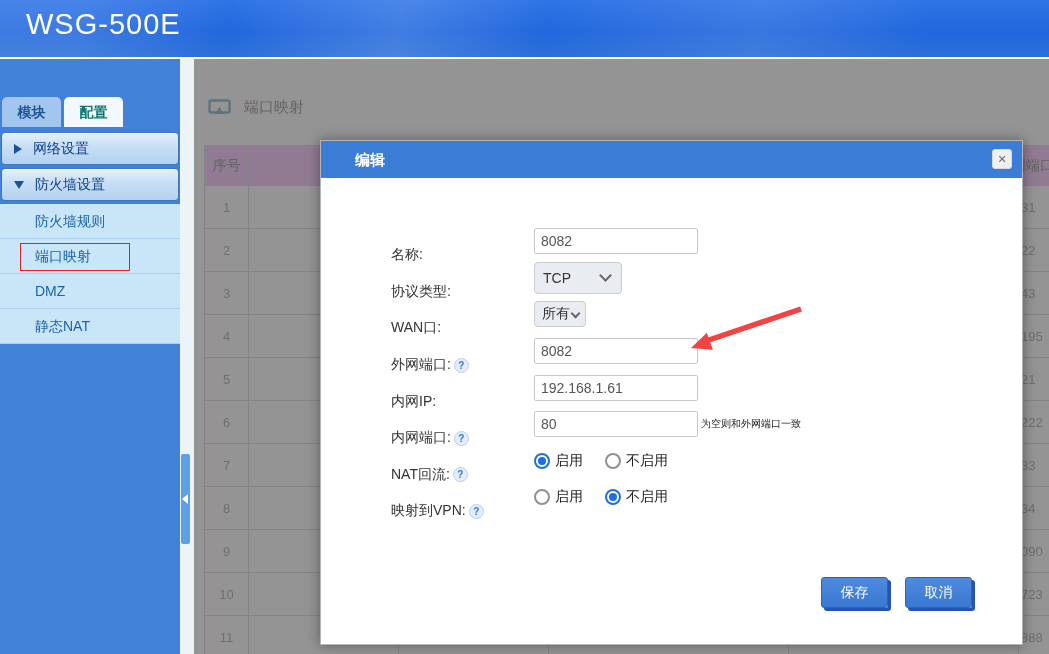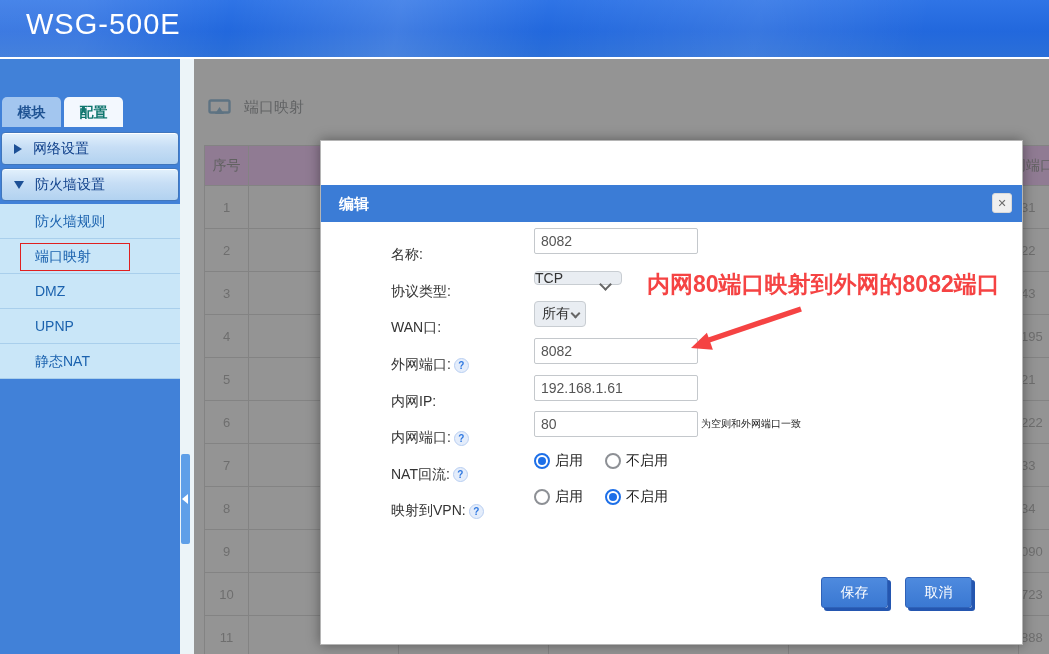--- a/index.html
+++ b/index.html
@@ -85,43 +85,43 @@
     background:rgba(102,102,102,0.70);z-index:5;
   }
   
   .modal{
     position:absolute;left:320px;top:140px;width:701px;height:503px;z-index:10;
     background:#ffffff;border:1px solid #b5b5b5;box-shadow:0 0 12px rgba(0,0,0,.4);
   }
   .modal-header{
     position:relative;height:37px;background:#3b7cd6;
   }
-  .modal-title{color:#fff;font-size:15px;font-weight:bold;line-height:37px;padding-left:18px;margin-top:44px;}
+  .modal-title{color:#fff;font-size:15px;font-weight:bold;line-height:37px;padding-left:34px;}
   .modal-close{
     position:absolute;right:10px;top:8px;width:20px;height:20px;
     background:#efefef;border:1px solid #d9d9d9;border-radius:3px;box-sizing:border-box;
     color:#6b6b6b;font-size:11px;font-weight:bold;text-align:center;line-height:18px;cursor:pointer;
   }
   .form{position:absolute;left:70px;top:82px;}
   .frow{height:36.6px;display:flex;align-items:center;}
   .flabel{width:143px;display:flex;align-items:center;font-size:14px;color:#333;margin-top:28px;}
   .help{
     display:inline-block;width:15px;height:15px;margin-left:3px;border-radius:50%;
     background:#e4edfb;border:1px solid #b9cff2;box-sizing:border-box;
     color:#2f78e0;font-size:10px;font-weight:bold;text-align:center;line-height:13px;
   }
   .tinput{
     width:150px;height:24px;border:1px solid #c4c8cc;border-radius:2px;
     padding:0 6px;font-size:14px;color:#555;box-sizing:content-box;outline:none;
     font-family:"Liberation Sans","DejaVu Sans",sans-serif;
   }
   .sel{
-    height:14px;background:#e9edf2;border:1px solid #c8cdd2;border-radius:4px;
+    height:32px;background:#e9edf2;border:1px solid #c8cdd2;border-radius:4px;
     display:flex;align-items:center;box-sizing:border-box;
-    font-size:14px;color:#333;padding-left:0;position:relative;cursor:pointer;
+    font-size:14px;color:#333;padding-left:8px;position:relative;cursor:pointer;
   }
   .sel-proto{width:88px;}
   .sel-wan{width:52px;height:26px;padding-left:7px;}
   .chev{
     width:7px;height:7px;border-right:2px solid #666;border-bottom:2px solid #666;
     transform:rotate(45deg);position:absolute;top:8px;
   }
   .sel-proto .chev{right:11px;}
   .sel-wan .chev{right:6px;width:5px;height:5px;top:8px;}
   .note{font-size:10px;color:#222;margin-left:3px;}
@@ -167,23 +167,20 @@
     <div class="submenu">
       <div class="submenu-item">
         <span>防火墙规则</span>
       </div>
       <div class="submenu-item selected">
         <span>端口映射</span>
         <span class="redbox"></span>
       </div>
       <div class="submenu-item">
         <span>DMZ</span>
-      </div>
-      <div class="submenu-item">
-        <span>UPNP</span>
       </div>
       <div class="submenu-item">
         <span>静态NAT</span>
       </div>
     </div>
   </div>
 </div>
 
 <div class="strip"></div>
 <div class="collapse-handle">
@@ -397,21 +394,20 @@
           <span>启用</span>
         </span>
         <span class="radio-opt">
           <span class="radio on"></span>
           <span>不启用</span>
         </span>
       </div>
     </div>
   </div>
 
-  <div class="annotation">内网80端口映射到外网的8082端口</div>
   <svg class="arrow-svg" width="120" height="52" viewBox="0 0 120 52">
     <line x1="20" y1="38" x2="115" y2="6" stroke="#f54343" stroke-width="5.5"></line>
     <polygon points="5,45 26.9,46.8 20.9,29.8" fill="#f54343"></polygon>
   </svg>
 
   <div class="btn-row">
     <div class="mbtn">保存</div>
     <div class="mbtn">取消</div>
   </div>
 </div>

